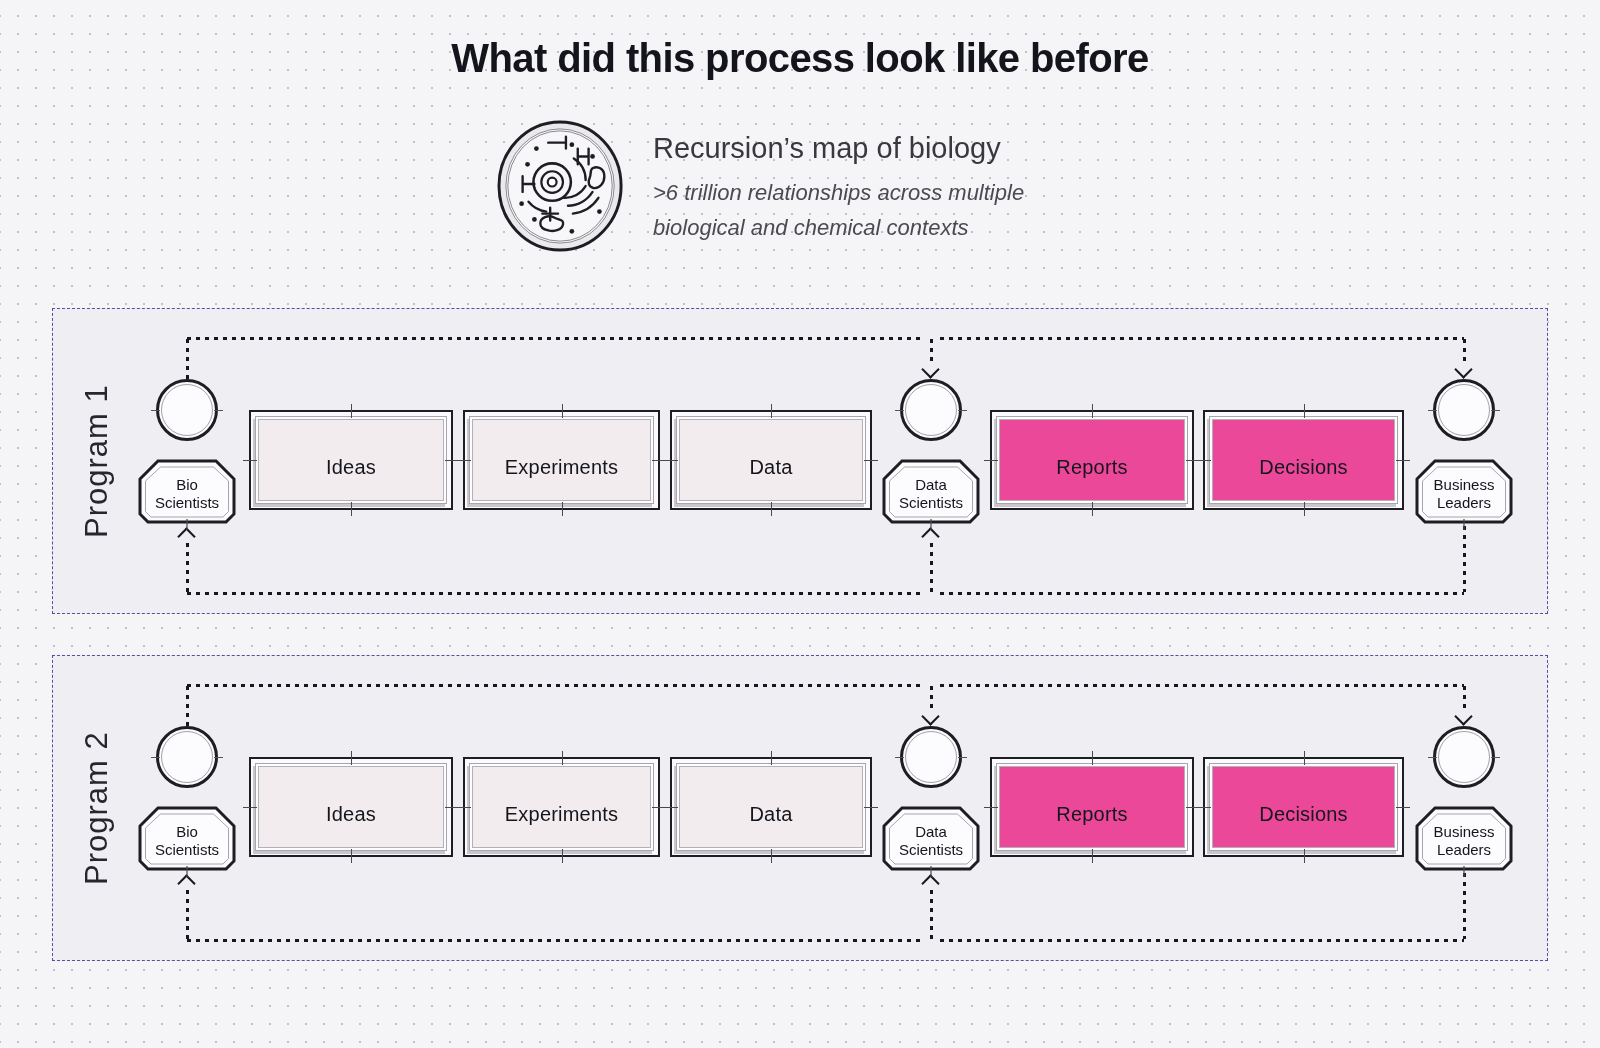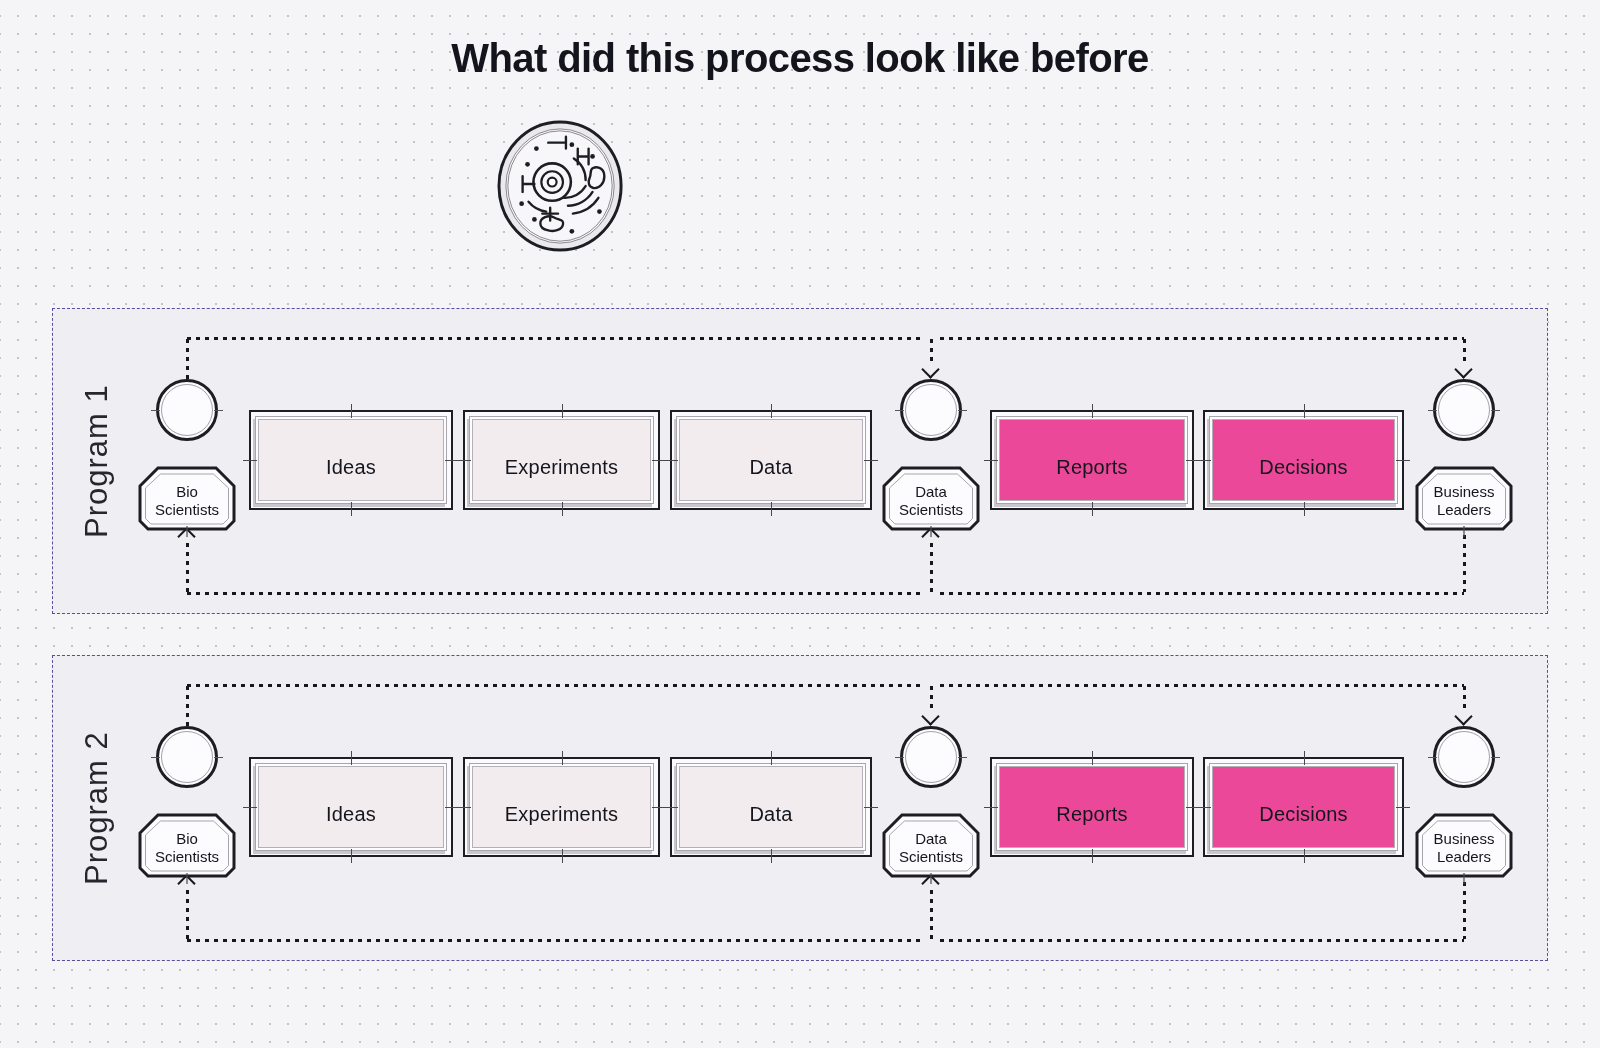--- a/index.html
+++ b/index.html
@@ -49,21 +49,21 @@
   .tick-b{left:50%;bottom:-8px;width:1px;height:14px;}
   .tick-l{top:50%;left:-8px;width:14px;height:1px;}
   .tick-r{top:50%;right:-8px;width:14px;height:1px;}
   
   .person{position:absolute;top:70px;width:100px;}
   .head{position:relative;width:56px;height:56px;margin:0 auto;border:3px solid #1d1d24;border-radius:50%;background:#fcfbfd;}
   .head-inner{position:absolute;inset:2px;border:1px solid #a5a2aa;border-radius:50%;display:block;}
   .htick{position:absolute;width:9px;height:1px;background:#55525a;top:50%;}
   .htick-l{left:-8px;}
   .htick-r{right:-8px;}
-  .badge{position:relative;margin-top:25px;height:66px;}
+  .badge{position:relative;margin-top:18px;height:66px;}
   .badge svg{position:absolute;inset:0;overflow:visible;}
   .badge-outer{fill:#fcfbfd;stroke:#1d1d24;stroke-width:3;}
   .badge-inner{fill:none;stroke:#a8a5ad;stroke-width:1;}
   .badge-tick{stroke:#4a474f;stroke-width:1.2;}
   .badge-label{
     position:absolute;inset:4px 0 0 0;display:flex;align-items:center;justify-content:center;
     font-size:15px;line-height:1.18;white-space:pre-line;text-align:center;color:#15151d;
   }
   
   .cell-svg{display:block;}
@@ -100,20 +100,25 @@
         <circle cx="40" cy="30" r="2.4"></circle>
           <circle cx="76" cy="26" r="2.4"></circle>
         <circle cx="97" cy="38" r="2.4"></circle>
           <circle cx="31" cy="46" r="2.4"></circle>
         <circle cx="25" cy="86" r="2.4"></circle>
           <circle cx="38" cy="102" r="2.4"></circle>
         <circle cx="76" cy="114" r="2.4"></circle>
           <circle cx="104" cy="94" r="2.4"></circle>
       </g>
     </svg>
+    <div class="hero-text">
+      <div class="hero-heading">Recursion’s map of biology</div>
+      <div class="hero-sub">&gt;6 trillion relationships across multiple</div>
+      <div class="hero-sub">biological and chemical contexts</div>
+    </div>
   </div>
 
   <section class="program" style="top:308px">
     <div class="prog-label">Program 1</div>
 
     <div class="dot-h" style="left:134px;top:28px;width:737px"></div>
     <div class="dot-h" style="left:887px;top:28px;width:524px"></div>
     <div class="dot-v" style="left:133px;top:30px;height:40px"></div>
     <div class="dot-v" style="left:877px;top:30px;height:26px"></div>
     <span class="chev chev-down" style="left:871px;top:54px"></span>

